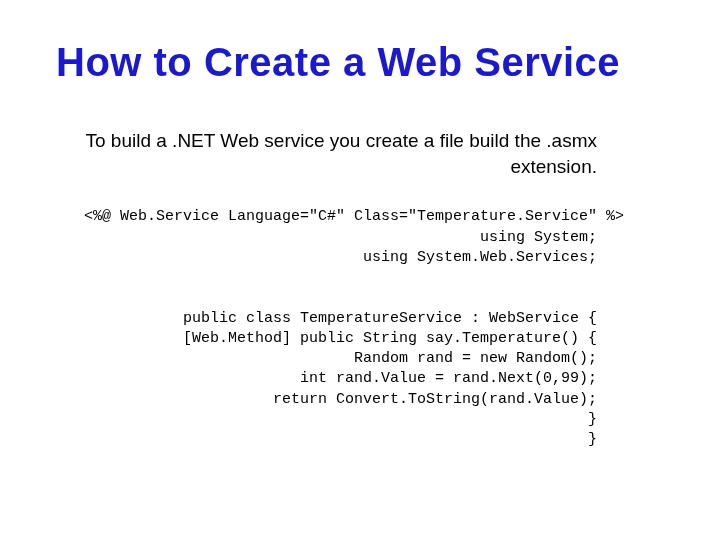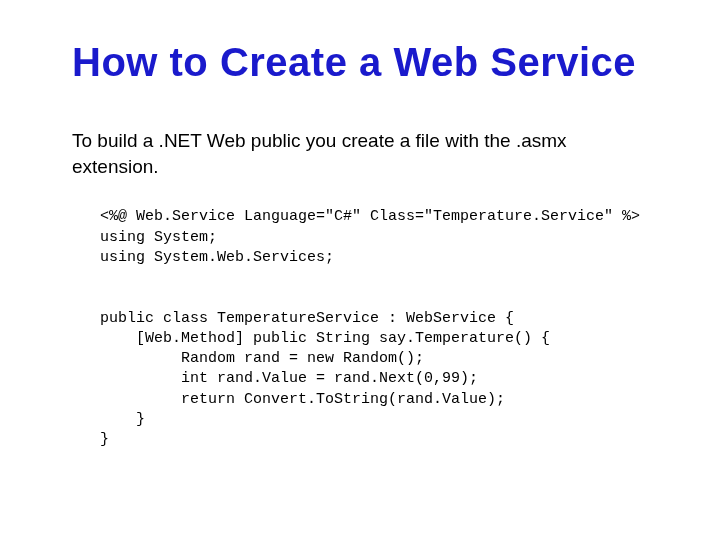--- a/index.html
+++ b/index.html
@@ -1,22 +1,23 @@
 <!DOCTYPE html>
 <html><head>
 <meta charset="utf-8">
 <style>
   * { margin: 0; padding: 0; box-sizing: border-box; }
   html, body { width: 720px; height: 540px; background: #ffffff; }
   body { font-family: "Comic Sans MS", "Comic Sans", cursive, sans-serif; }
   .slide {
     width: 647px;
     height: 540px;
-    padding: 40px 50px 30px 72px;
+    padding: 40px 50px 30px 56px;
     position: relative;
+    text-align: right;
   }
   .title {
     color: #1a1acc;
     font-size: 40px;
     font-weight: bold;
     letter-spacing: 0.5px;
     margin-bottom: 44px;
     line-height: 1.1;
     white-space: nowrap;
   }
@@ -34,21 +35,21 @@
     color: #000000;
     white-space: pre;
     margin-left: 28px;
   }
 </style>
 </head>
 <body>
 
 <div class="slide">
   <h1 class="title">How to Create a Web Service</h1>
-  <p class="subtitle">To build a .NET Web public you create a file with the .asmx extension.</p>
+  <p class="subtitle">To build a .NET Web service you create a file build the .asmx extension.</p>
   <div class="codeblock">&lt;%@ Web.Service Language="C#" Class="Temperature.Service" %&gt;
 using System;
 using System.Web.Services;
 
 
 public class TemperatureService : WebService {
     [Web.Method] public String say.Temperature() {
          Random rand = new Random();
          int rand.Value = rand.Next(0,99);
          return Convert.ToString(rand.Value);

